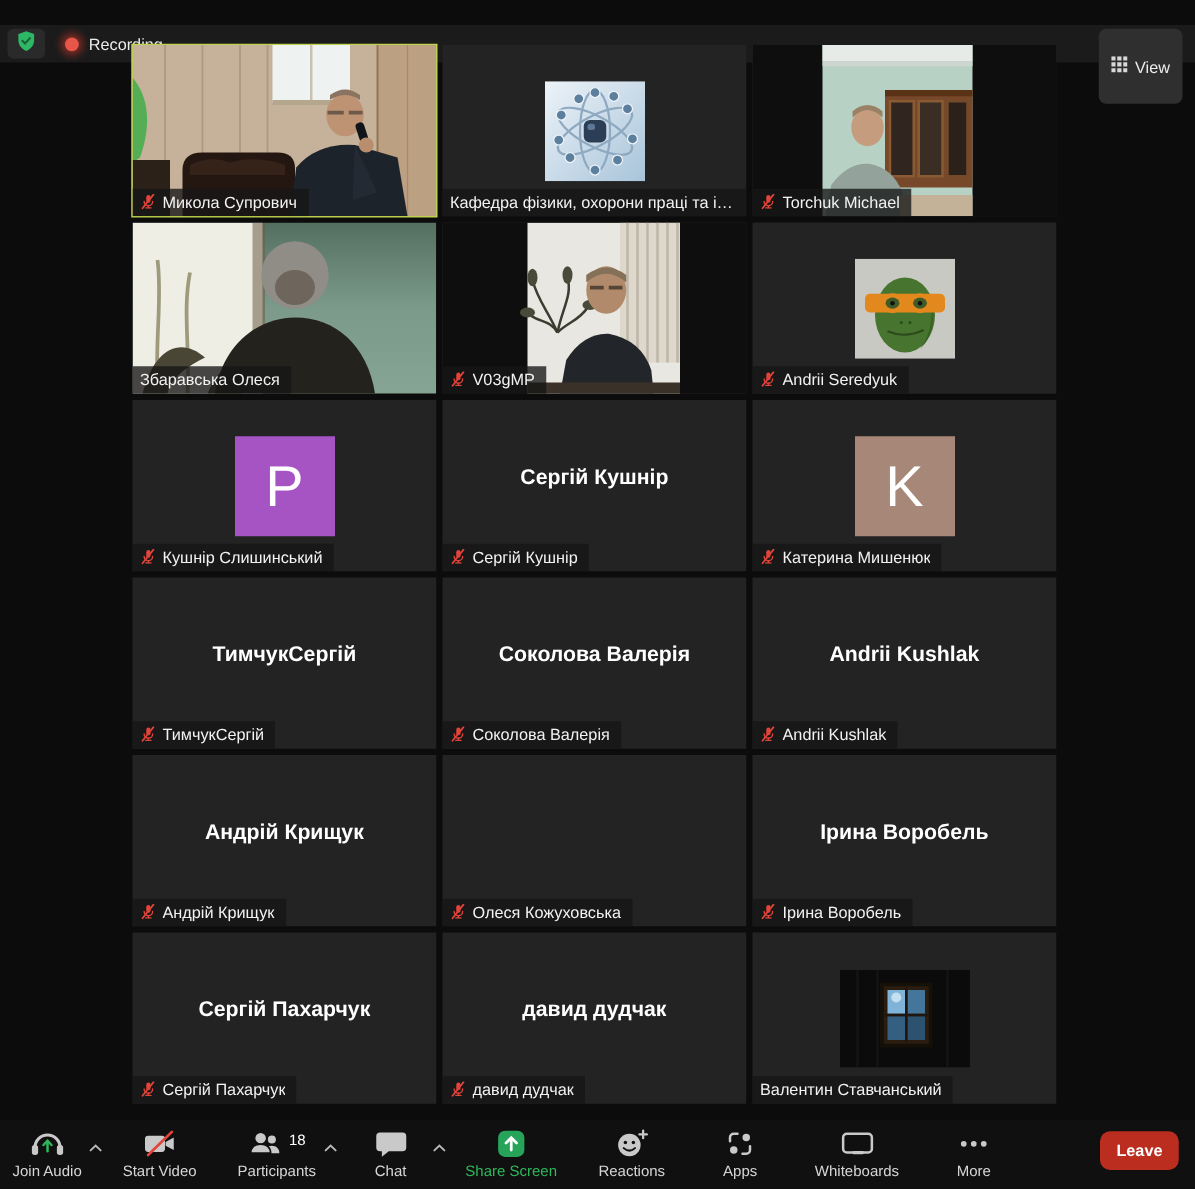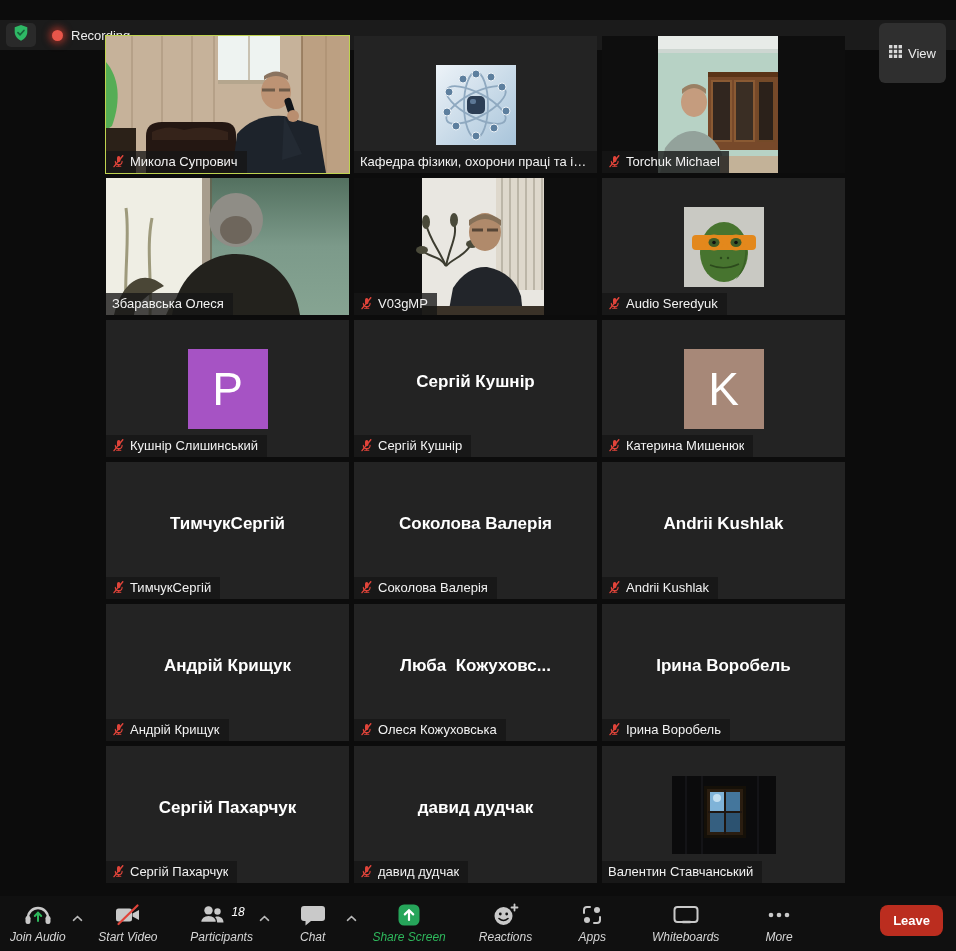--- a/index.html
+++ b/index.html
@@ -23,21 +23,21 @@
   .avatar-img{position:absolute;left:50%;top:50%;transform:translate(-50%,-50%);}
   .avatar-img svg{display:block;}
   .avatar-letter{position:absolute;left:50%;top:50%;transform:translate(-50%,-50%);width:80px;height:80px;display:flex;align-items:center;justify-content:center;font-size:46px;color:#fff;}
   .center-name{position:absolute;inset:0 0 14px 0;display:flex;align-items:center;justify-content:center;color:#fff;font-weight:bold;font-size:17px;white-space:pre;}
   .name-label{position:absolute;left:0;bottom:0;max-width:100%;box-sizing:border-box;background:rgba(22,22,22,.78);display:flex;align-items:center;gap:5px;padding:3px 9px 4px 6px;}
   .name-label .mic{display:flex;flex:0 0 auto;}
   .label-text{color:#f2f2f2;font-size:13px;white-space:nowrap;overflow:hidden;text-overflow:ellipsis;}
   
   .toolbar{position:absolute;left:0;bottom:0;width:100%;height:55px;background:#101010;display:flex;align-items:center;}
   .tb-items{display:flex;flex:1;justify-content:space-between;align-items:center;padding:0 46px 0 10px;}
-  .tb-btn{position:relative;display:flex;flex-direction:column;align-items:center;gap:2px;color:#d6d6d6;font-size:12px;cursor:pointer;min-width:54px;font-style:italic;}
+  .tb-btn{position:relative;display:flex;flex-direction:column;align-items:center;gap:2px;color:#d6d6d6;font-size:12px;cursor:pointer;min-width:54px;}
   .icon-row{height:26px;display:flex;align-items:center;gap:3px;}
   .tb-btn .lbl{line-height:13px;}
   .tb-btn.accent .lbl{color:#2eb85c;}
   .badge{color:#fff;font-size:12px;margin-top:-8px;}
   .chev{position:absolute;right:-17px;top:8px;cursor:pointer;}
   .leave-btn{margin:0 13px 6px 28px;background:#bb2d1f;color:#fff;font-weight:bold;font-size:13px;padding:8px 13px;border-radius:8px;border:none;cursor:pointer;align-self:center;}
 </style>
 </head>
 <body>
 
@@ -286,21 +286,21 @@
           <svg width="13" height="13" viewBox="0 0 13 13">
             <g stroke="#e0443a" fill="#e0443a" stroke-linecap="round">
               <rect x="5" y="1" width="3.4" height="6.2" rx="1.7" stroke="none"></rect>
               <path d="M3.3 6.2 a3.4 3.4 0 0 0 6.8 0" fill="none" stroke-width="1.1"></path>
               <line x1="6.7" y1="9.6" x2="6.7" y2="11" stroke-width="1.1"></line>
               <line x1="4.6" y1="11.3" x2="8.8" y2="11.3" stroke-width="1.1"></line>
               <line x1="2" y1="11.6" x2="10.8" y2="0.7" stroke-width="1.4"></line>
             </g>
           </svg>
         </span>
-        <span class="label-text">Audio Seredyuk</span>
+        <span class="label-text">Andrii Seredyuk</span>
       </div>
     </div>
     <div class="tile">
       <div class="avatar-letter" style="background: rgb(166, 83, 196);">P</div>
       <div class="name-label">
         <span class="mic">
           <svg width="13" height="13" viewBox="0 0 13 13">
             <g stroke="#e0443a" fill="#e0443a" stroke-linecap="round">
               <rect x="5" y="1" width="3.4" height="6.2" rx="1.7" stroke="none"></rect>
               <path d="M3.3 6.2 a3.4 3.4 0 0 0 6.8 0" fill="none" stroke-width="1.1"></path>
@@ -409,21 +409,20 @@
               <line x1="6.7" y1="9.6" x2="6.7" y2="11" stroke-width="1.1"></line>
               <line x1="4.6" y1="11.3" x2="8.8" y2="11.3" stroke-width="1.1"></line>
               <line x1="2" y1="11.6" x2="10.8" y2="0.7" stroke-width="1.4"></line>
             </g>
           </svg>
         </span>
         <span class="label-text">Андрій Крищук</span>
       </div>
     </div>
     <div class="tile">
-      <div class="center-name">Люба  Кожуховс...</div>
       <div class="name-label">
         <span class="mic">
           <svg width="13" height="13" viewBox="0 0 13 13">
             <g stroke="#e0443a" fill="#e0443a" stroke-linecap="round">
               <rect x="5" y="1" width="3.4" height="6.2" rx="1.7" stroke="none"></rect>
               <path d="M3.3 6.2 a3.4 3.4 0 0 0 6.8 0" fill="none" stroke-width="1.1"></path>
               <line x1="6.7" y1="9.6" x2="6.7" y2="11" stroke-width="1.1"></line>
               <line x1="4.6" y1="11.3" x2="8.8" y2="11.3" stroke-width="1.1"></line>
               <line x1="2" y1="11.6" x2="10.8" y2="0.7" stroke-width="1.4"></line>
             </g>

